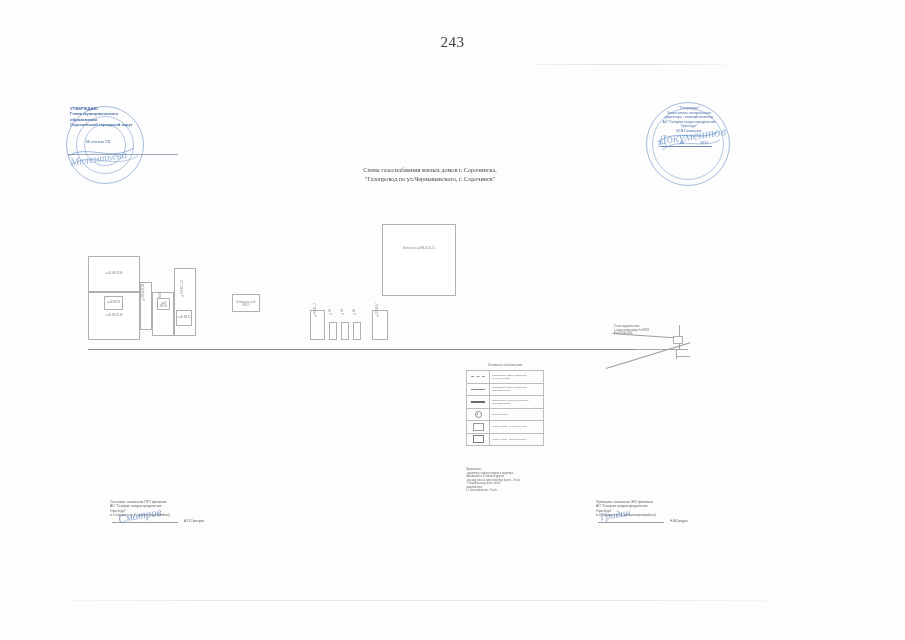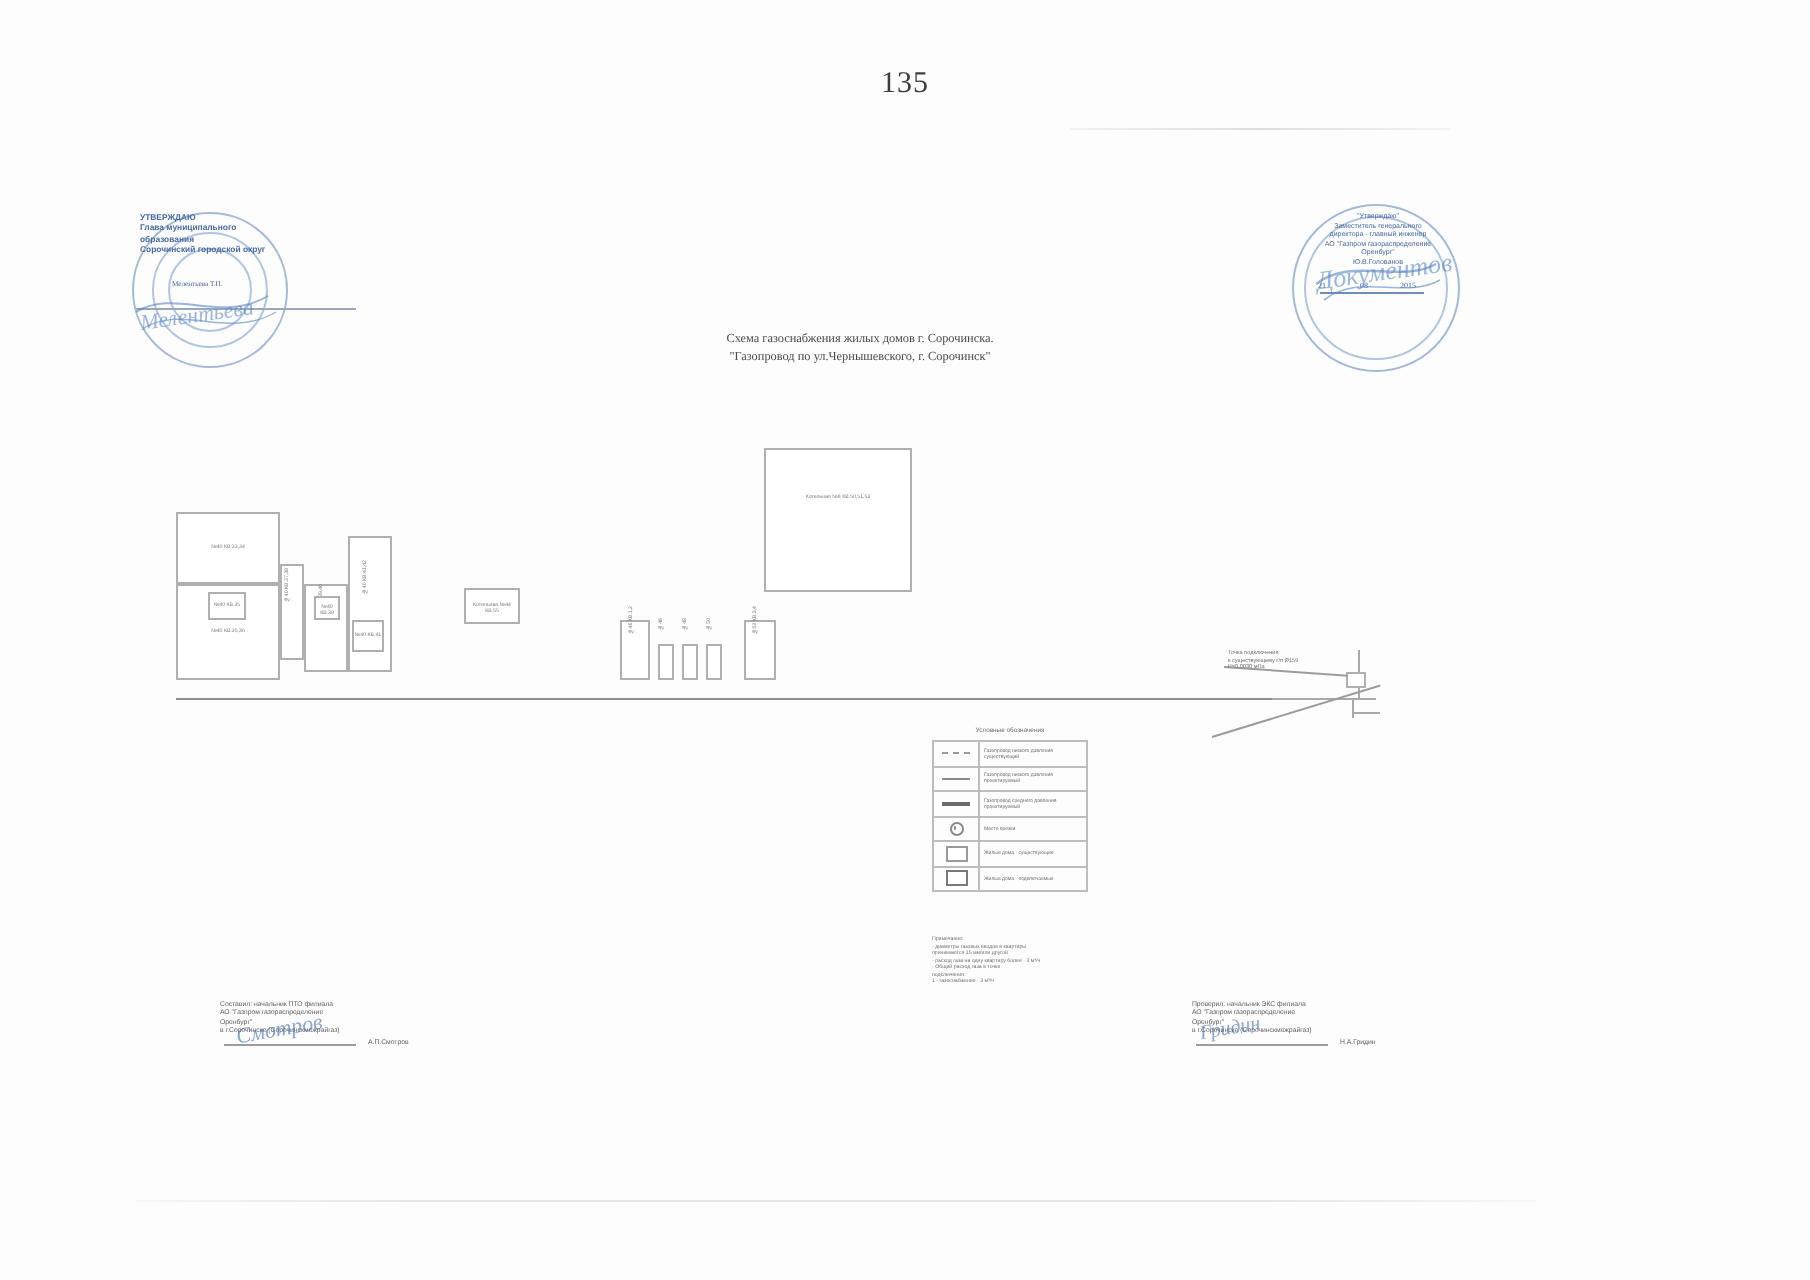--- a/index.html
+++ b/index.html
@@ -145,21 +145,21 @@
   .sig-right .handwrite{left:4px;top:18px;font-size:10px;}
 </style>
 </head>
 <body>
 
 <div class="page">
 
   <div class="rule top"></div>
   <div class="rule bottom"></div>
 
-  <div class="page-number">135</div>
+  <div class="page-number">243</div>
 
   <div class="stamp stamp-left">
     <div class="seal o"></div>
     <div class="seal i inner"></div>
     <div class="seal i2 inner"></div>
     <div class="stamp-text">УТВЕРЖДАЮ
 Глава муниципального
 образования
 Сорочинский городской округ</div>
     <div class="sig-name">Мелентьева Т.П.</div>

